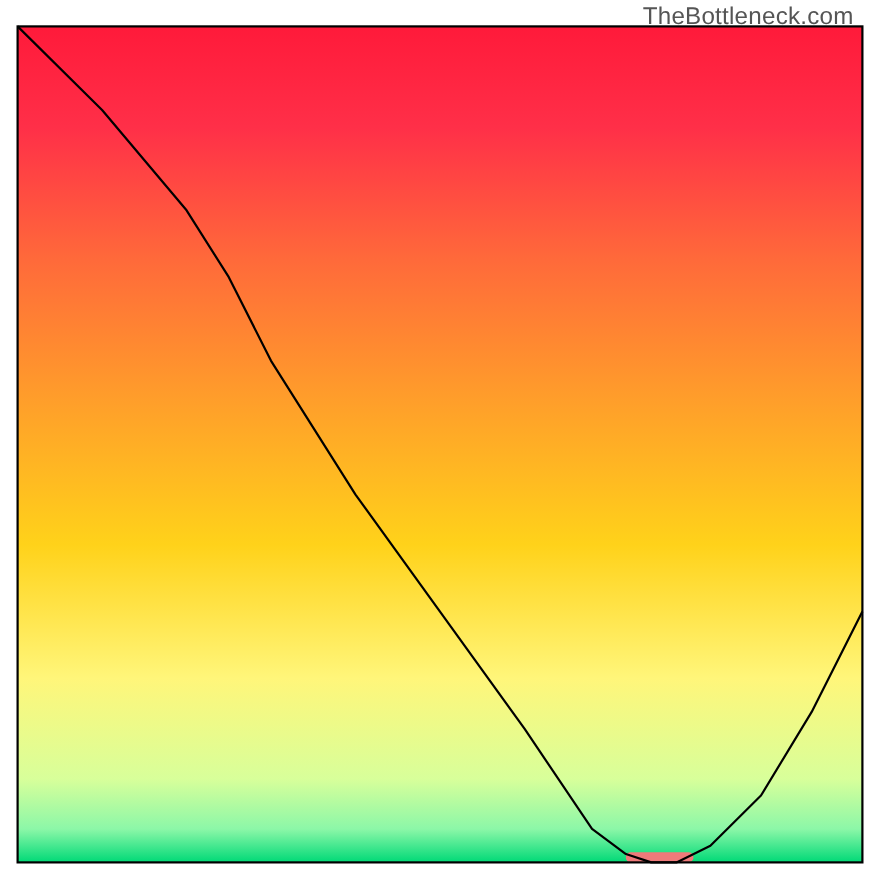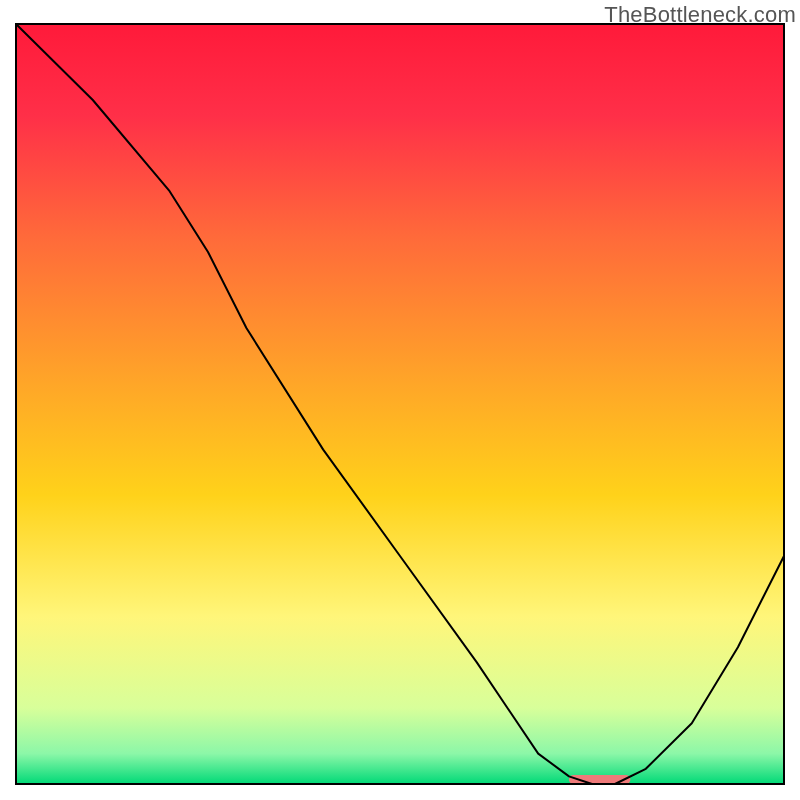--- a/index.html
+++ b/index.html
@@ -11,21 +11,21 @@
     font-family: Arial, Helvetica, sans-serif;
   }
   .chart-container {
     position: relative;
     width: 800px;
     height: 800px;
   }
   .watermark {
     position: absolute;
     top: 2px;
-    right: 4px;
+    right: 24px;
     font-size: 22px;
     font-weight: 500;
     color: #555;
     z-index: 3;
     letter-spacing: 0.2px;
   }
   svg.plot {
     position: absolute;
     left: 0;
     top: 0;

